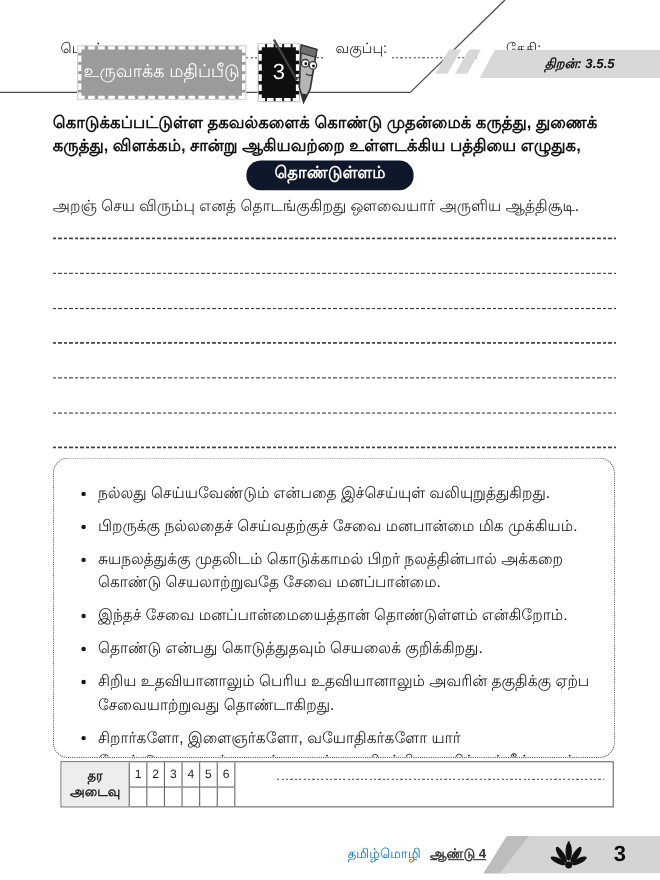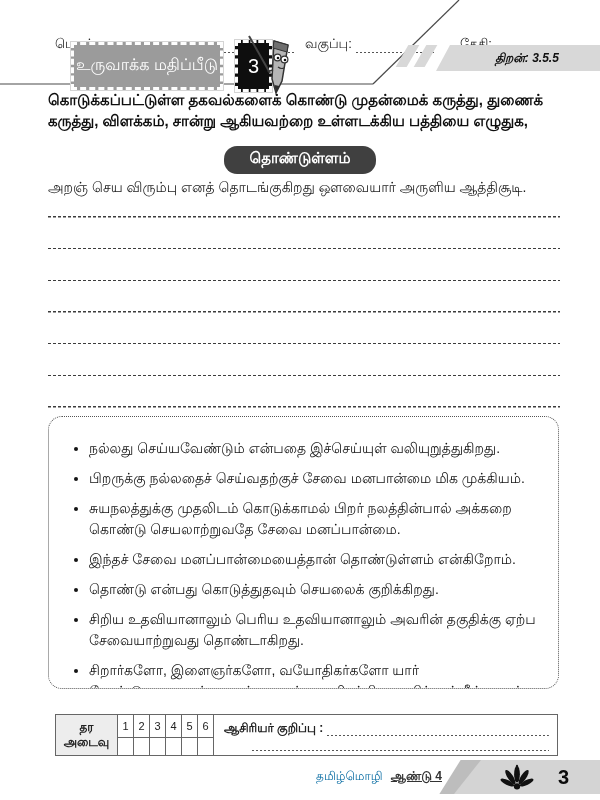--- a/index.html
+++ b/index.html
@@ -41,47 +41,47 @@
     color:#fff; font-weight:normal; text-align:center;
     border:3px dashed #fdfdfd; box-shadow:0 0 0 1px #d4d4d4;margin-left:23px;
   }
   .stamp-title { left:48px; top:42px; width:152px; height:48px; background:#9b9b9b; font-size:16px; }
   .stamp-num   { left:212px; top:40px; width:37px; height:52px; background:#0e0e0e; font-size:20px; }
 
   .mascot { position:absolute; left:246px; top:33px; width:48px; height:64px; }
 
   
   .instruction {
-    position:absolute; left:48px; top:90px; width:516px;
+    position:absolute; left:48px; top:102px; width:516px;
     font-size:15px; font-weight:bold; line-height:1.38; color:#0f0f0f;
   }
   .badge-row { position:absolute; left:0; top:146px; width:600px; text-align:center; }
   .topic-badge {
-    display:inline-block; background:#404040; color:#fff;
+    display:inline-block; background:#0f172a; color:#fff;
     font-size:15px; font-weight:bold; padding:3px 26px 5px; border-radius:13px;
   }
   .lead-sentence { position:absolute; left:48px; top:179px; width:516px; font-size:14px; color:#1d1d1d; }
 
   .writing-area { position:absolute; left:48px; top:186px; width:512px; }
   .write-line {
     height:31.7px;
     background: repeating-linear-gradient(to right,#3c3c3c 0 3px, transparent 3px 5px) bottom / 100% 1.5px no-repeat;
   }
 
   
   .hint-box {
     position:absolute; left:48px; top:416px; width:511px; height:273px;
     border:1.6px dotted #555; border-radius:14px;
     padding:21px 22px 0 6px; overflow:hidden;
   }
   .hint-box ul { list-style:disc; padding-left:34px; }
   .hint-box li { font-size:14px; line-height:1.5; margin-bottom:9px; color:#141414; }
 
   
-  .assess { position:absolute; left:55px; top:714px; width:503px; height:42px; border:1px solid #666; display:flex; }
+  .assess { position:absolute; left:55px; top:692px; width:503px; height:42px; border:1px solid #666; display:flex; }
   .grade-label {
     width:62px; background:#ededed; border-right:1px solid #666;
     display:flex; align-items:center; justify-content:center;
     font-size:12px; font-weight:600; text-align:center; color:#222;
   }
   .grade-scale { display:flex; }
   .grade-col { width:16px; border-right:1px solid #666; display:flex; flex-direction:column; }
   .grade-col .num { height:23px; border-bottom:1px solid #666; display:flex; align-items:center; justify-content:center; font-size:11px; color:#222; }
   .grade-col .blank { flex:1; }
   .teacher-note { flex:1; padding:6px 8px 4px 10px; font-size:12px; display:flex; flex-direction:column; justify-content:space-between; }
@@ -201,24 +201,20 @@
       <div class="grade-col">
         <div class="num">5</div>
         <div class="blank"></div>
       </div>
       <div class="grade-col">
         <div class="num">6</div>
         <div class="blank"></div>
       </div>
     </div>
   <div class="teacher-note">
-    <div class="tn-row">
-      <span class="tn-label">ஆசிரியர் குறிப்பு :</span>
-      <span class="leader"></span>
-    </div>
     <div class="tn-row tn-row2">
       <span class="leader"></span>
     </div>
   </div>
 </div>
 
 <div class="book-line">
   <span class="book-title">தமிழ்மொழி</span>
   <span class="book-year">ஆண்டு 4</span>
 </div>

